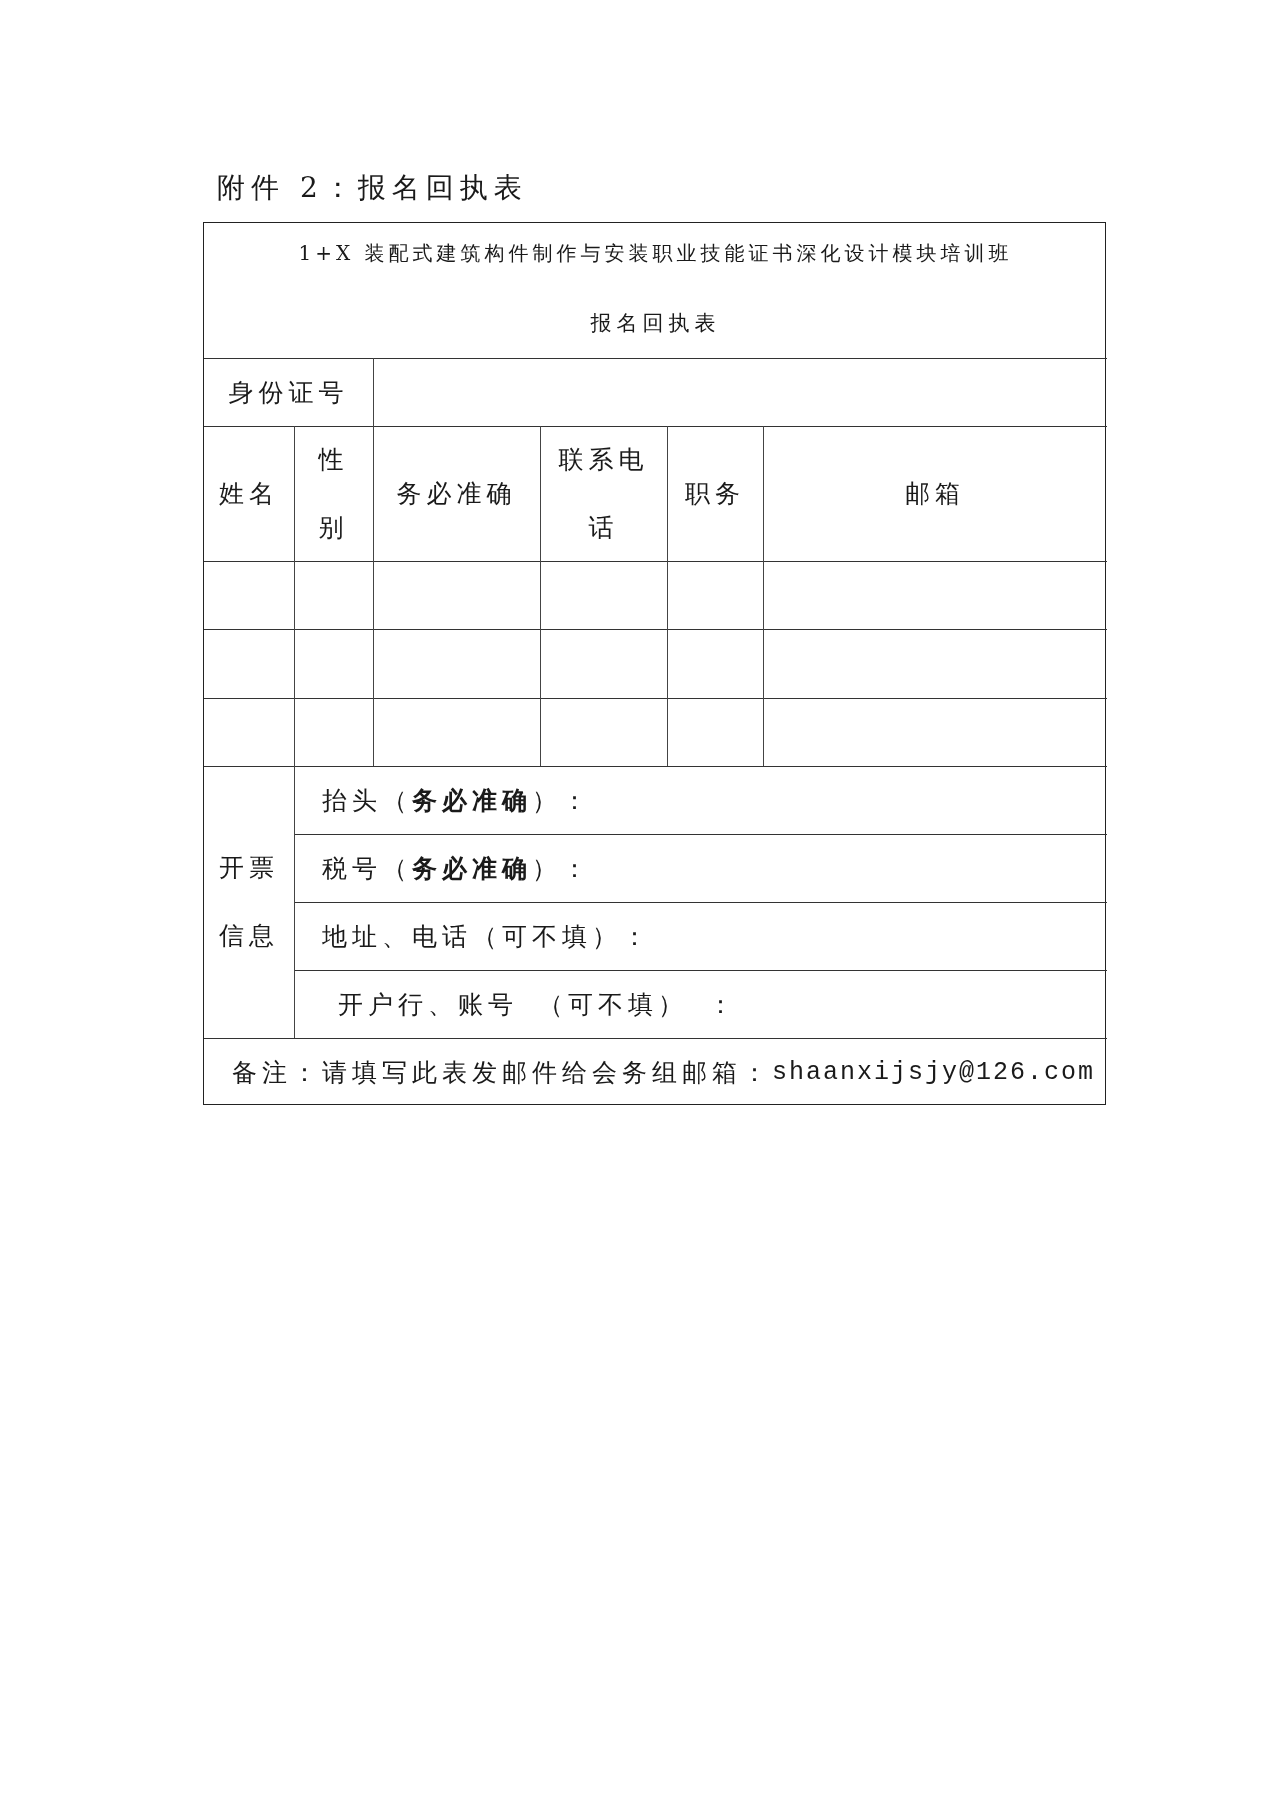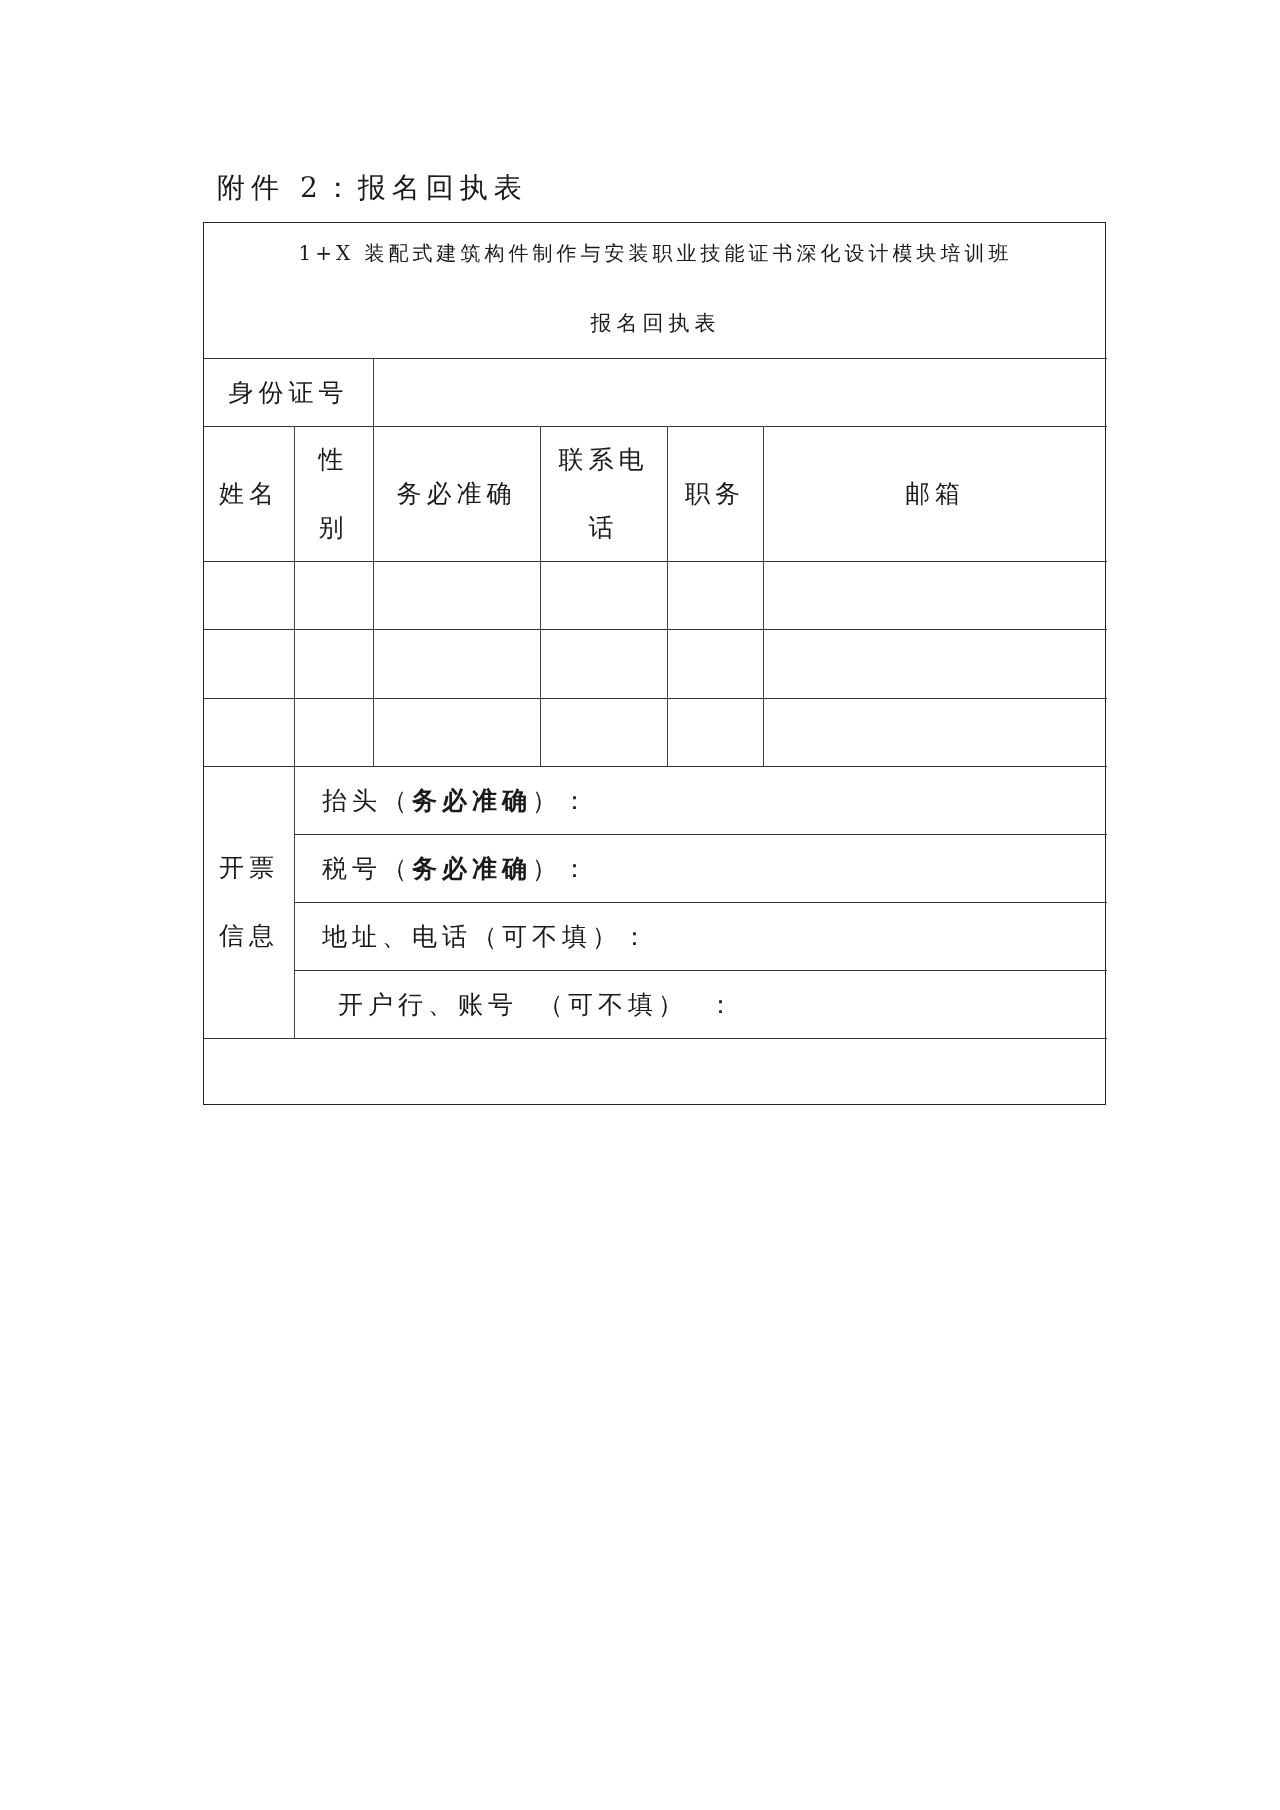--- a/index.html
+++ b/index.html
@@ -128,13 +128,17 @@
       <span>：</span>
       <span></span>
   </div>
   <div class="cell left" style="left:106px;top:747px;width:813px;height:68px;gap:20px;">
     <span>开户行、账号</span>
       <span>（可不填）</span>
       <span>：</span>
       <span></span>
   </div>
 
+  <div class="cell left" style="left:0;top:815px;width:903px;height:68px;">
+    <span>备注：请填写此表发邮件给会务组邮箱：</span>
+      <span class="mono">shaanxijsjy@126.com</span>
+  </div>
 </div>
 
 </body></html>

